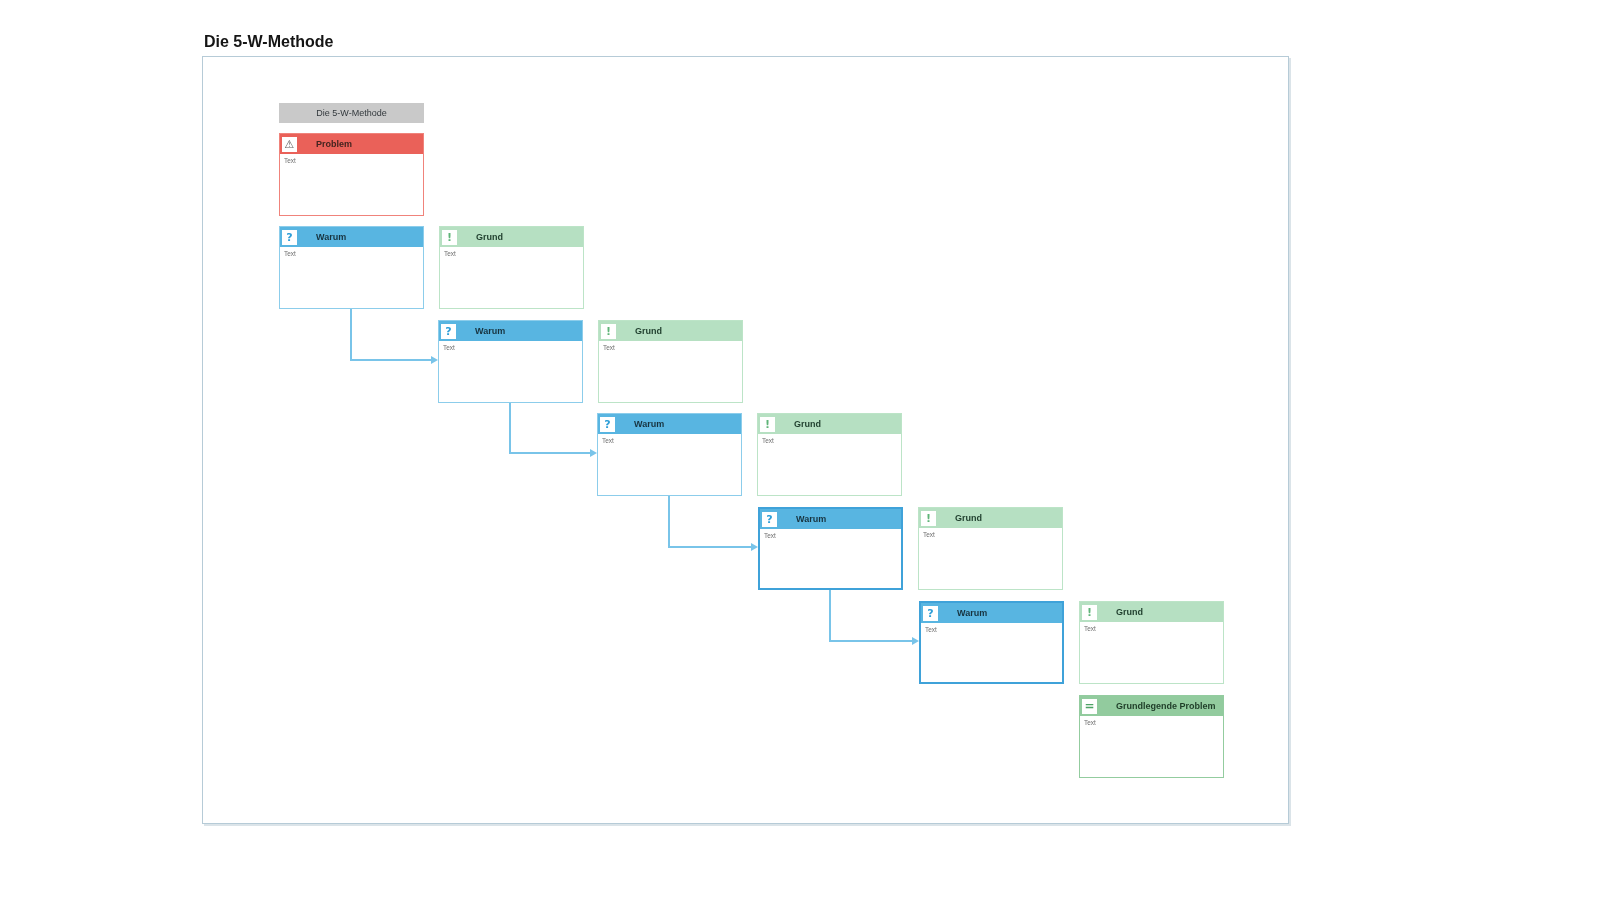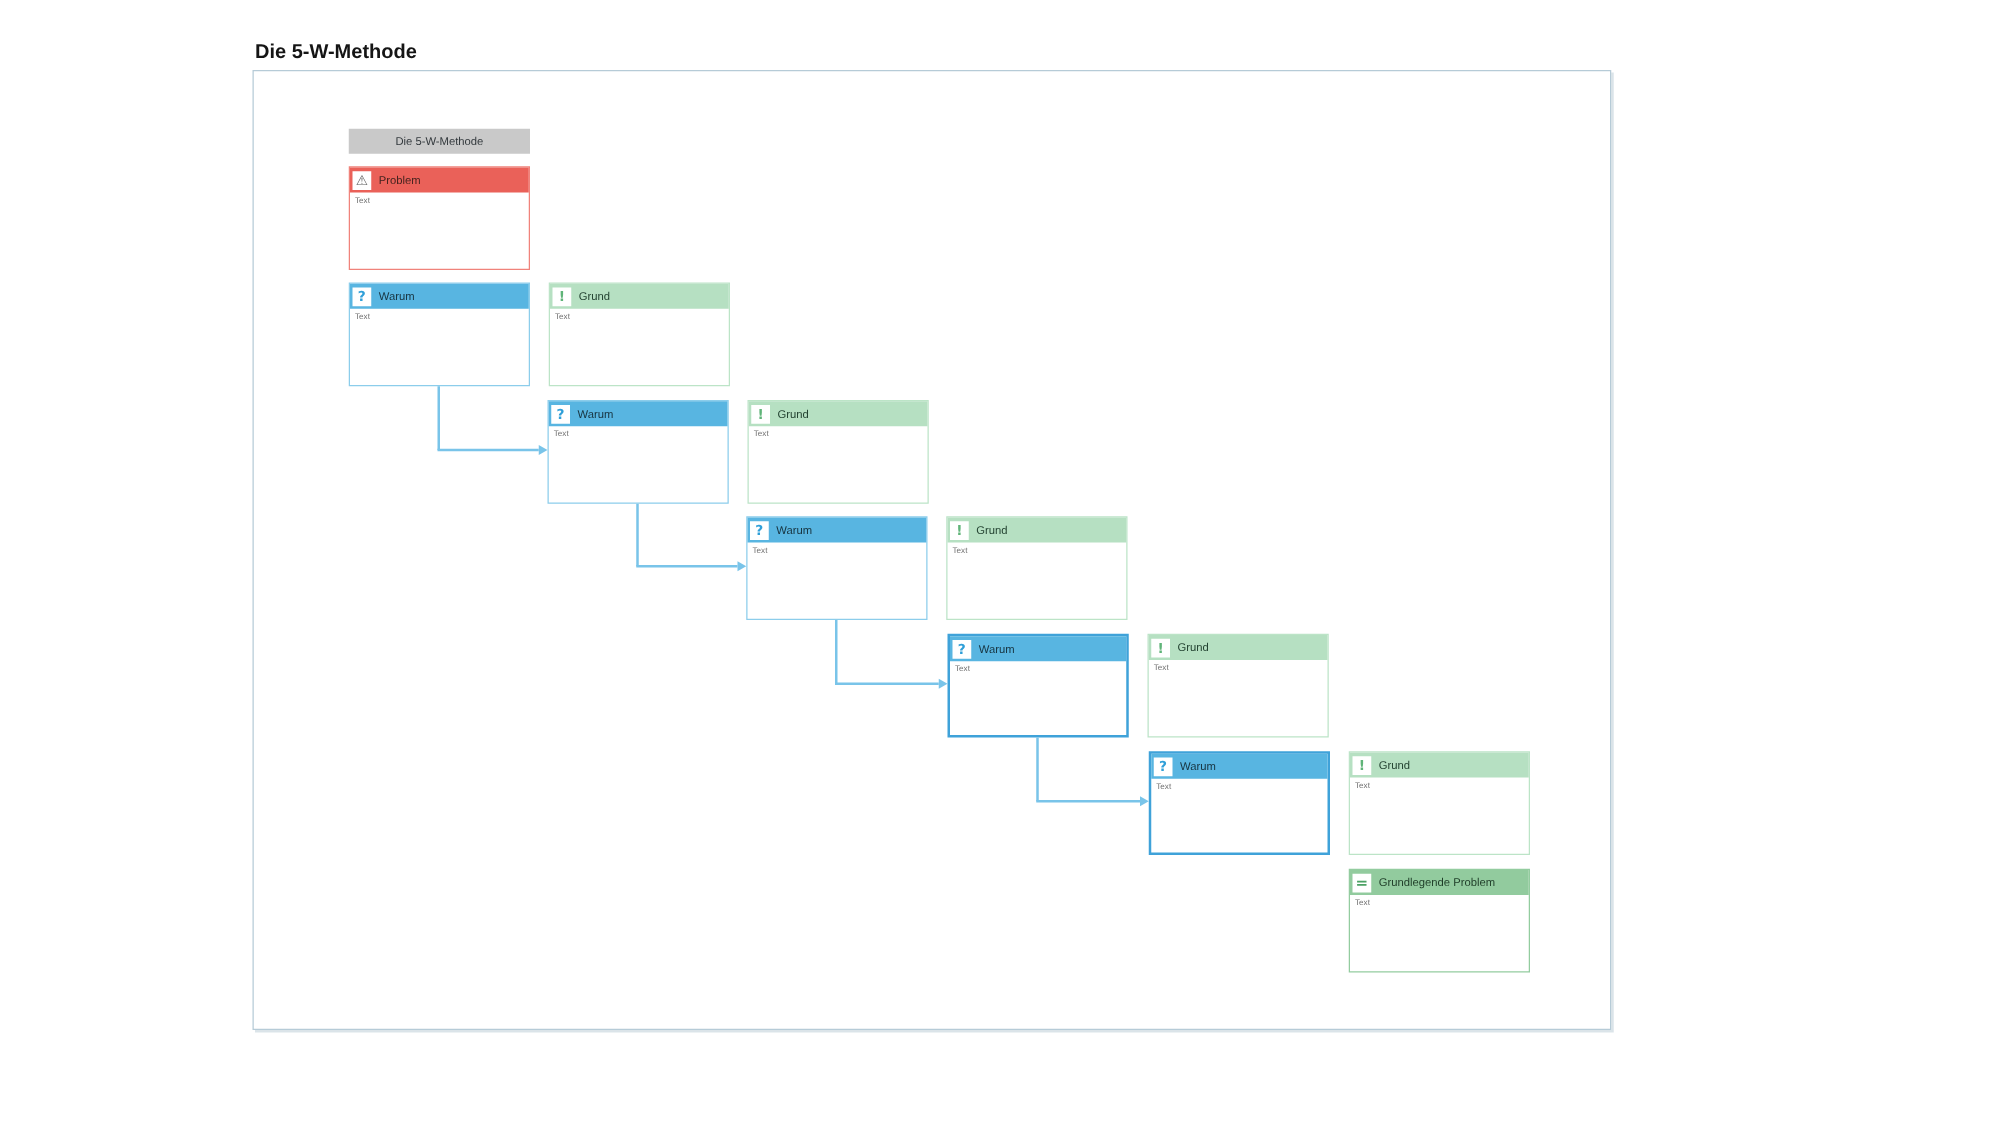--- a/index.html
+++ b/index.html
@@ -22,21 +22,21 @@
   }
   .node{
     position:absolute;width:145px;height:83px;background:#fff;box-sizing:border-box;
   }
   .hdr{height:20px;display:flex;align-items:center;box-sizing:border-box;}
   .ic{
     width:15px;height:15px;margin-left:2px;background:#fff;flex:0 0 15px;
     display:flex;align-items:center;justify-content:center;
   }
   .glyph{font-family:"DejaVu Sans",sans-serif;line-height:1;}
-  .lbl{font-size:9px;font-weight:400;padding-left:6px;white-space:nowrap;}
+  .lbl{font-size:9px;font-weight:700;padding-left:19px;white-space:nowrap;}
   .bd{position:relative;flex:1;}
   .ph{position:absolute;top:3px;left:4px;font-size:6.5px;color:#6f6f6f;}
   
   .problem{border:1px solid #f0837b;}
   .problem .hdr{background:#ea6159;}
   .problem .lbl{color:#44231f;}
   .problem .glyph{color:#5c5c5c;font-size:11px;}
   .warum{border:1px solid #8ccdeb;}
   .warum .hdr{background:#58b5e1;}
   .warum .lbl{color:#17333f;}

